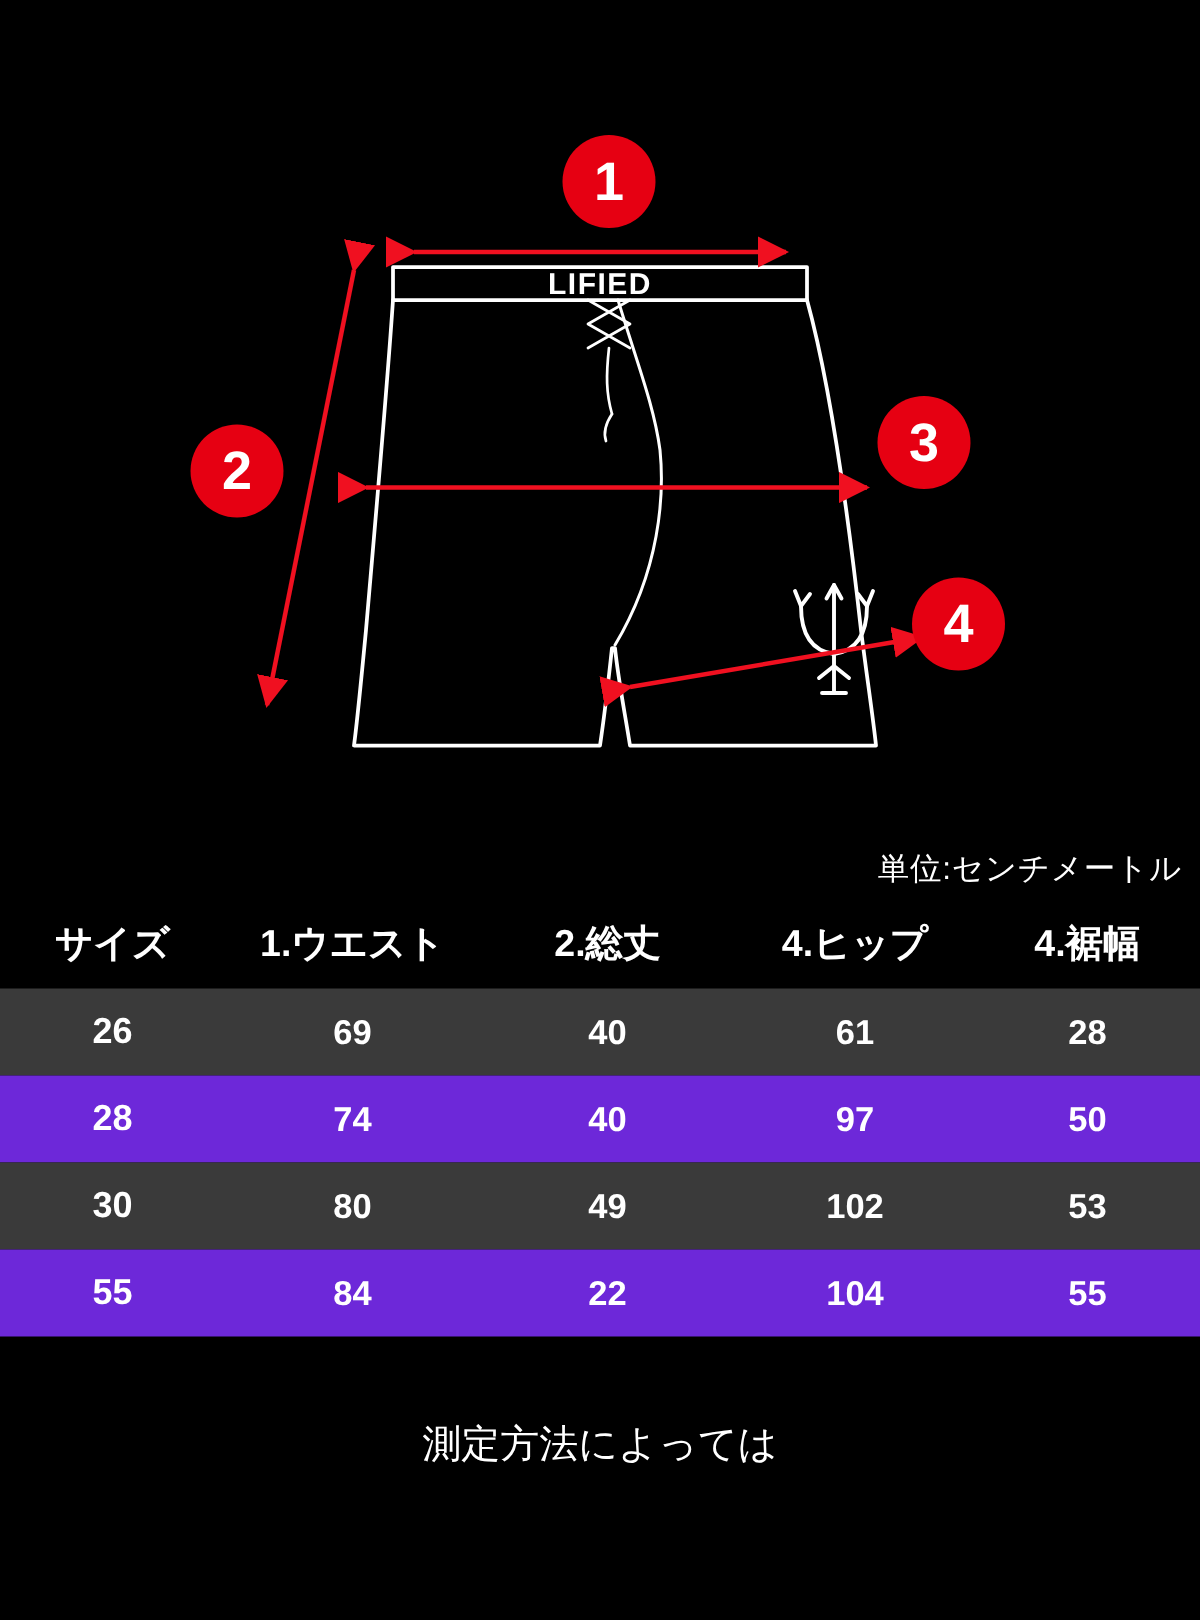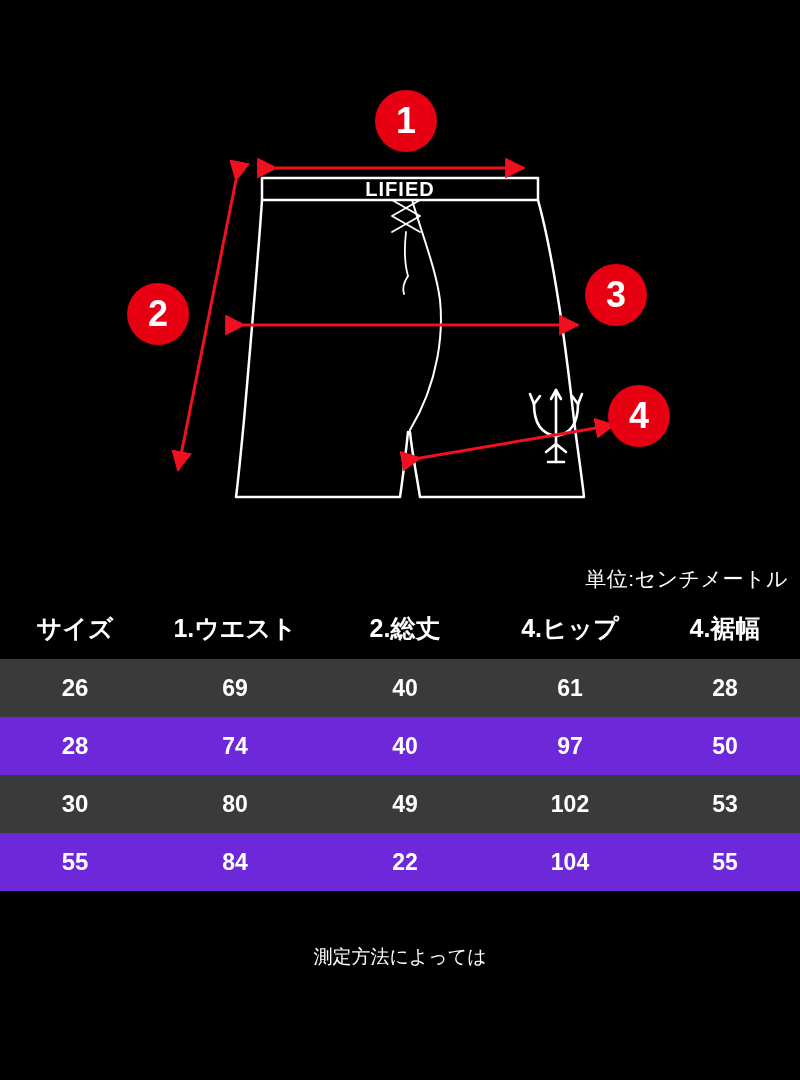--- a/index.html
+++ b/index.html
@@ -100,21 +100,21 @@
   .col-hip   { width: 160px; }
   .col-hem   { width: 150px; }
 
   
   #footnote {
     position: absolute;
     left: 0;
     top: 940px;
     width: 800px;
     text-align: center;
-    font-size: 19px;
+    font-size: 26px;
     line-height: 1.75;
     color: #ffffff;
   }
   #footnote div { white-space: nowrap; }
 </style>
 </head>
 <body>
 
 <div id="diagram">
 

